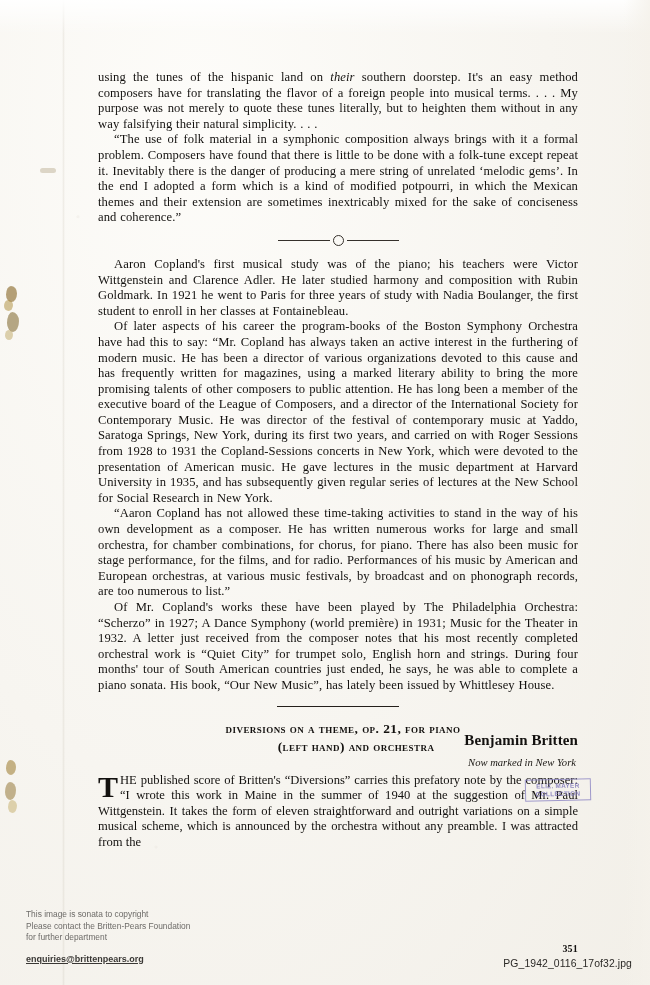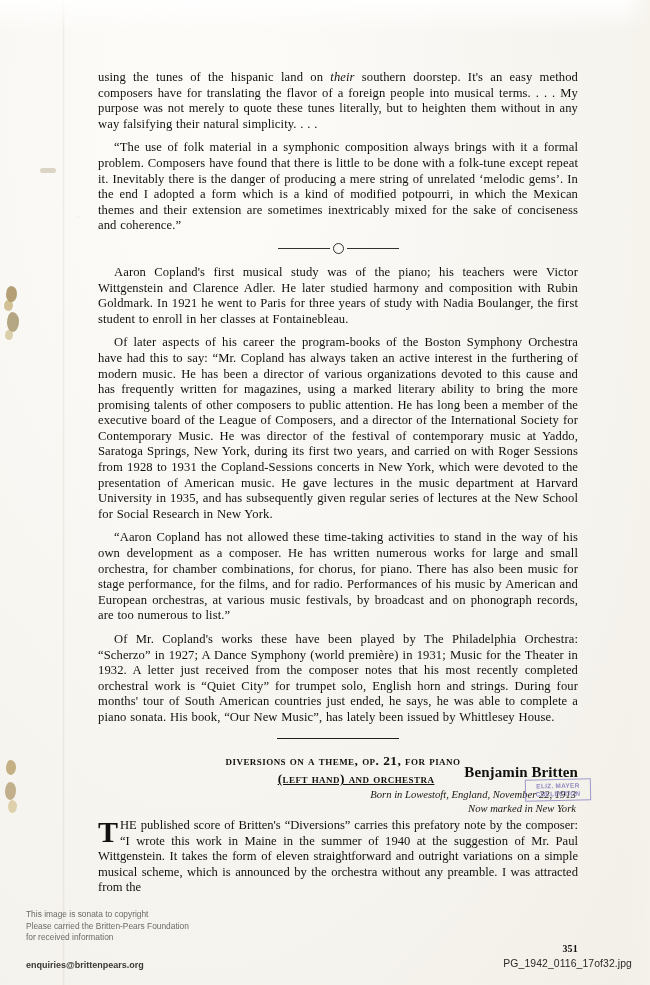--- a/index.html
+++ b/index.html
@@ -81,21 +81,21 @@
   p.body {
     margin: 0;
     font-size: 12.6px;
     line-height: 15.6px;
     text-align: justify;
     color: #13110f;
     letter-spacing: .1px;
     word-spacing: .5px;
     -webkit-font-smoothing: antialiased;
   }
-  p.body.indent { text-indent: 16px; margin-top: 8px; }
+  p.body.indent { text-indent: 16px; }
 
   
   .divider {
     display: flex;
     align-items: center;
     justify-content: center;
     margin: 8px 0 9px 0;
     height: 14px;
   }
   .divider .rule {
@@ -128,21 +128,21 @@
     font-size: 13.4px;
     letter-spacing: .45px;
     color: #13110f;
     font-variant: small-caps;
     text-transform: lowercase;
     font-weight: 700;
     line-height: 18px;
     text-align: center;
   }
   .head-line.l1 { padding-left: 10px; }
-  .head-line.l2 { padding-left: 36px; text-decoration: underline; }
+  .head-line.l2 { padding-left: 36px; }
   .composer {
     position: absolute;
     right: 0;
     top: 12px;
     font-size: 15px;
     font-weight: 700;
     color: #13110f;
     letter-spacing: .1px;
     text-transform: none;
     font-variant: normal;
@@ -225,24 +225,25 @@
   }
   .wm-text {
     padding-top: 3px;
     font-family: "Liberation Sans", sans-serif;
     font-size: 8.4px;
     line-height: 11.6px;
     color: #6d6b68;
   }
   .wm-text .email {
     font-weight: 700;
+    text-decoration: underline;
     color: #3a3835;
     font-size: 9px;
     display: inline-block;
-    margin-top: 16px;
+    margin-top: 10px;
   }
 
   
   .folio {
     position: absolute;
     right: 72px;
     top: 943px;
     font-size: 10px;
     font-weight: 700;
     color: #13110f;
@@ -297,40 +298,39 @@
     <p class="body indent">“Aaron Copland has not allowed these time-taking activities to stand in the way of his own development as a composer. He has written numerous works for large and small orchestra, for chamber combinations, for chorus, for piano. There has also been music for stage performance, for the films, and for radio. Performances of his music by American and European orchestras, at various music festivals, by broadcast and on phonograph records, are too numerous to list.”</p>
 
     <p class="body indent">Of Mr. Copland's works these have been played by The Philadelphia Orchestra: “Scherzo” in 1927; A Dance Symphony (world première) in 1931; Music for the Theater in 1932. A letter just received from the composer notes that his most recently completed orchestral work is “Quiet City” for trumpet solo, English horn and strings. During four months' tour of South American countries just ended, he says, he was able to complete a piano sonata. His book, “Our New Music”, has lately been issued by Whittlesey House.</p>
 
     <div class="short-rule"></div>
 
     <div class="article-head">
       <div class="head-line l1">Diversions on a Theme, Op. 21, for Piano</div>
       <div class="head-line l2">(left hand) and Orchestra</div>
       <div class="composer">Benjamin Britten</div>
-      <div class="birth">Born in Lowestoft, England, November 22, 1913</div>
       <div class="birth">Now marked in New York</div>
     </div>
 
     <p class="dropcap-para">
       <span class="dropcap">T</span><span>HE published score of Britten's “Diversions” carries this prefatory note by the composer: “I wrote this work in Maine in the summer of 1940 at the suggestion of Mr. Paul Wittgenstein. It takes the form of eleven straightforward and outright variations on a simple musical scheme, which is announced by the orchestra without any preamble. I was attracted from the</span>
     </p>
 
   </div>
 
   <div class="stamp">
     <div>ELIZ. MAYER</div>
     <div>COLLECTION</div>
   </div>
 
   <div class="watermark">
     <div class="wm-text">
       <div>This image is sonata to copyright</div>
-      <div>Please carried the Britten-Pears Foundation</div>
-      <div>for received information</div>
+      <div>Please contact the Britten-Pears Foundation</div>
+      <div>for further department</div>
       <div class="email">enquiries@brittenpears.org</div>
     </div>
   </div>
 
   <div class="folio">351</div>
   <div class="scan-id">PG_1942_0116_17of32.jpg</div>
 
 </div>
 
 </body></html>

